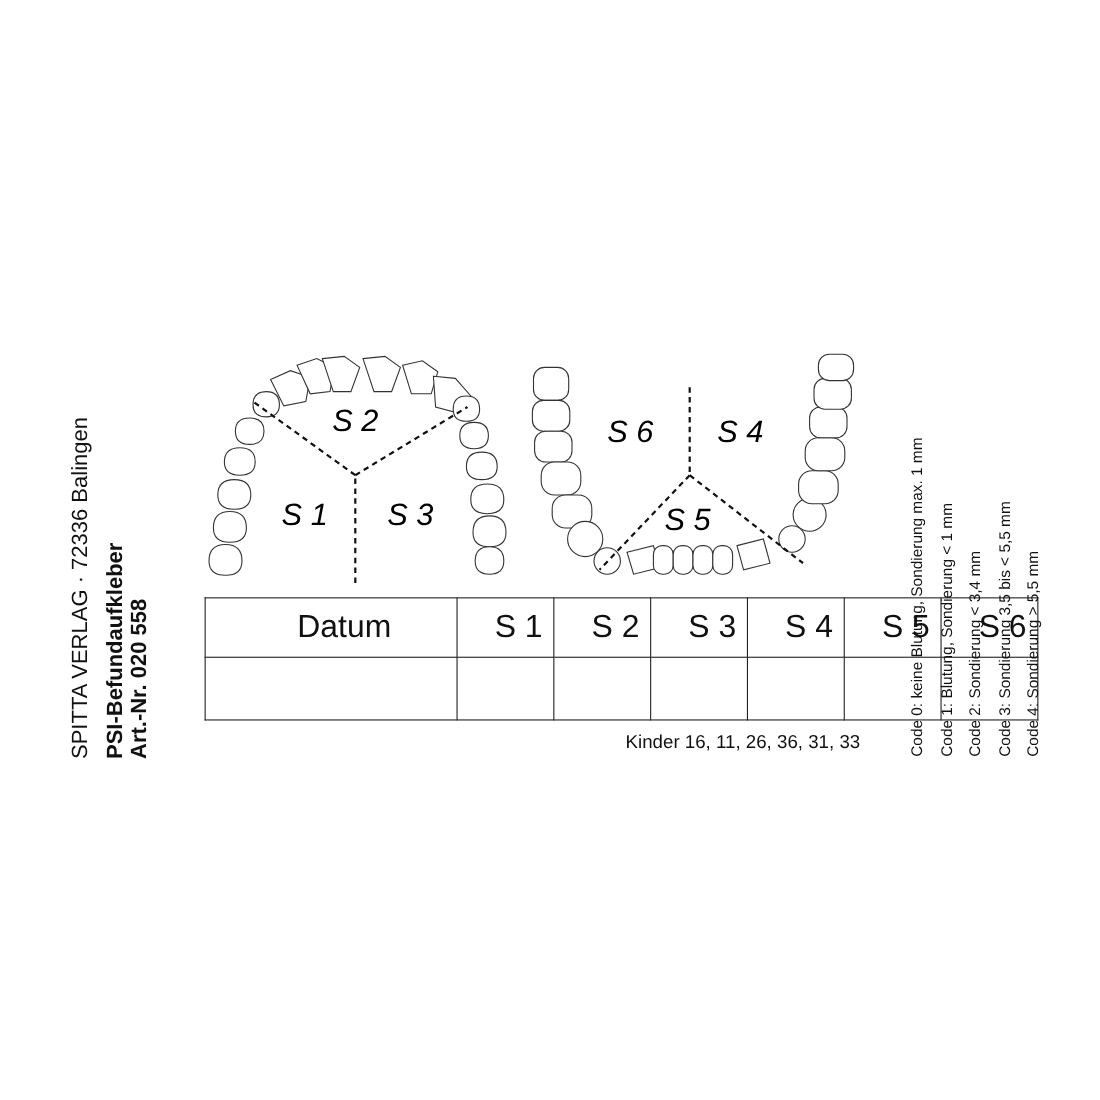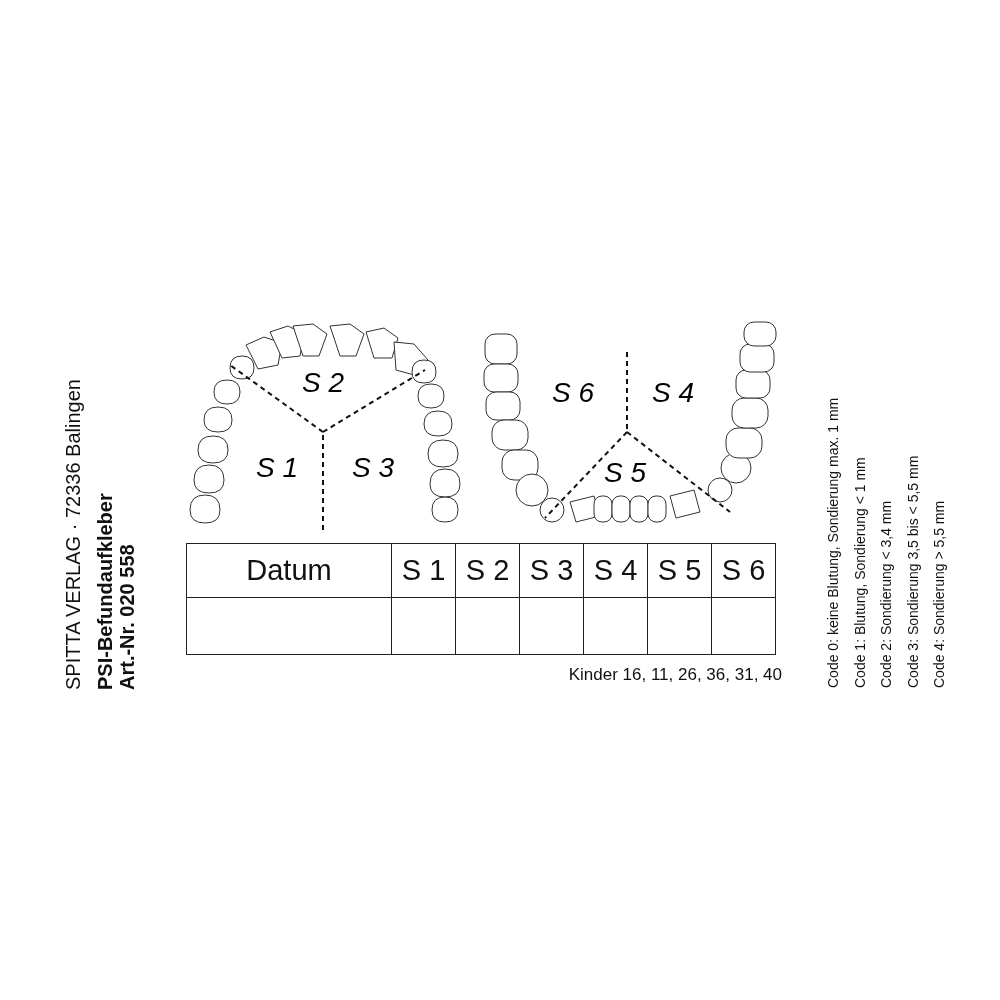--- a/index.html
+++ b/index.html
@@ -4,21 +4,21 @@
 <style>
   html, body { margin:0; padding:0; background:#ffffff; }
   body { width:1000px; height:1000px; position:relative; overflow:hidden; font-family:"Liberation Sans", sans-serif; color:#111; }
   .vtext { position:absolute; transform-origin:left top; transform:rotate(-90deg); white-space:nowrap; }
   .publisher { left:62px; top:690px; font-size:20px; }
   .product { left:94px; top:690px; font-size:20px; font-weight:bold; line-height:22px; }
   .codes { left:820px; top:688px; font-size:14px; line-height:26.5px; }
   .diagram { position:absolute; left:180px; top:320px; }
   table.psi { position:absolute; left:186px; top:543px; border-collapse:collapse; }
   table.psi td { border:1.5px solid #222; padding:0; text-align:center; font-size:29px; }
-  table.psi tr.h td { height:53px; }
+  table.psi tr.h td { height:53px;padding-left:24px; }
   table.psi tr.b td { height:56px; }
   td.datum { width:204px; }
   td.s { width:63px; }
   .kinder { position:absolute; right:218px; top:665px; font-size:17px; }
   .seg-label { font-style:italic; font-size:28px; font-family:"Liberation Sans", sans-serif; }
 </style>
 </head>
 <body>
 
 <div class="vtext publisher">SPITTA VERLAG · 72336 Balingen</div>
@@ -108,21 +108,21 @@
     <td></td>
     <td></td>
     <td></td>
     <td></td>
     <td></td>
     <td></td>
   </tr>
 </tbody>
   </table>
 
-<div class="kinder">Kinder 16, 11, 26, 36, 31, 40</div>
+<div class="kinder">Kinder 16, 11, 26, 36, 31, 33</div>
 
 <div class="vtext codes">
   <div>Code 0: keine Blutung, Sondierung max. 1 mm</div>
   <div>Code 1: Blutung, Sondierung &lt; 1 mm</div>
   <div>Code 2: Sondierung &lt; 3,4 mm</div>
   <div>Code 3: Sondierung 3,5 bis &lt; 5,5 mm</div>
   <div>Code 4: Sondierung &gt; 5,5 mm</div>
 </div>
 
 </body></html>

